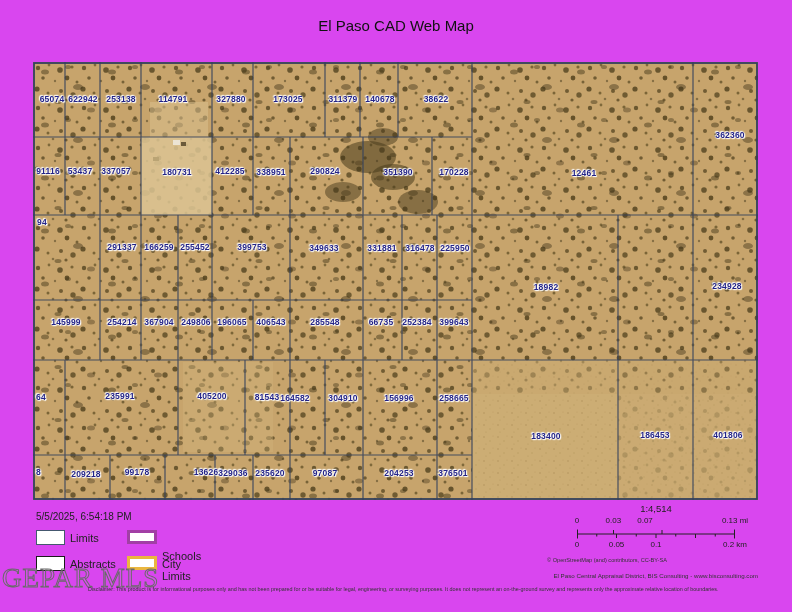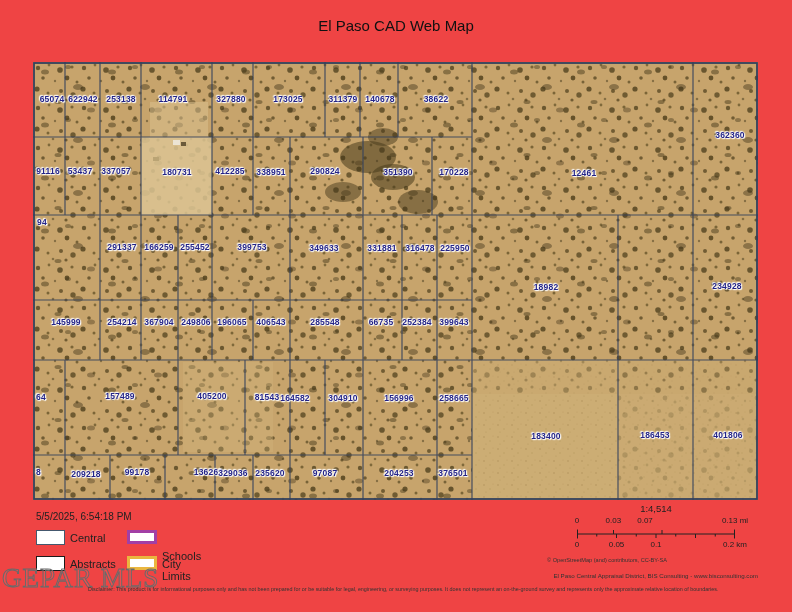--- a/index.html
+++ b/index.html
@@ -1,16 +1,16 @@
 <!DOCTYPE html>
 <html><head>
 <meta charset="utf-8">
 <style>
   html,body{margin:0;padding:0;background:#fff;}
-  .page{position:relative;width:792px;height:612px;background:#ef4444;overflow:hidden;
+  .page{position:relative;width:792px;height:612px;background:#d946ef;overflow:hidden;
         font-family:"Liberation Sans",sans-serif;color:#111;}
   .title{position:absolute;top:17px;left:0;width:100%;text-align:center;
          font-size:15px;color:#111;}
   
   .map{position:absolute;left:33px;top:62px;width:725px;height:438px;}
   .map svg{position:absolute;left:0;top:0;}
   .label-layer{position:absolute;left:0;top:0;width:100%;height:100%;overflow:hidden;}
   .plabel{position:absolute;transform:translate(-50%,-50%);font-size:8.5px;font-weight:bold;
           letter-spacing:.2px;color:#232387;white-space:nowrap;
           text-shadow:0 0 2px #fff,0 0 2px #fff,0 0 1px #fff,1px 1px 1px #fff,-1px -1px 1px #fff;}
@@ -143,21 +143,21 @@
         <span class="plabel" style="left: 89px; top: 260px; color: rgb(35, 35, 135);">254214</span>
         <span class="plabel" style="left: 126px; top: 260px; color: rgb(35, 35, 135);">367904</span>
         <span class="plabel" style="left: 163px; top: 260px; color: rgb(35, 35, 135);">249806</span>
         <span class="plabel" style="left: 199px; top: 260px; color: rgb(35, 35, 135);">196065</span>
         <span class="plabel" style="left: 238px; top: 260px; color: rgb(35, 35, 135);">406543</span>
         <span class="plabel" style="left: 292px; top: 260px; color: rgb(35, 35, 135);">285548</span>
         <span class="plabel" style="left: 348px; top: 260px; color: rgb(35, 35, 135);">66735</span>
         <span class="plabel" style="left: 384px; top: 260px; color: rgb(35, 35, 135);">252384</span>
         <span class="plabel" style="left: 421px; top: 260px; color: rgb(35, 35, 135);">399643</span>
         <span class="plabel" style="left: 3px; top: 335px; color: rgb(35, 35, 135); transform: translate(0px, -50%);">64</span>
-        <span class="plabel" style="left: 87px; top: 334px; color: rgb(35, 35, 135);">157489</span>
+        <span class="plabel" style="left: 87px; top: 334px; color: rgb(35, 35, 135);">235991</span>
         <span class="plabel" style="left: 179px; top: 334px; color: rgb(35, 35, 135);">405200</span>
         <span class="plabel" style="left: 234px; top: 335px; color: rgb(35, 35, 135);">81543</span>
         <span class="plabel" style="left: 262px; top: 336px; color: rgb(35, 35, 135);">164582</span>
         <span class="plabel" style="left: 310px; top: 336px; color: rgb(35, 35, 135);">304910</span>
         <span class="plabel" style="left: 366px; top: 336px; color: rgb(35, 35, 135);">156996</span>
         <span class="plabel" style="left: 421px; top: 336px; color: rgb(35, 35, 135);">258665</span>
         <span class="plabel" style="left: 513px; top: 374px; color: rgb(35, 35, 135);">183400</span>
         <span class="plabel" style="left: 622px; top: 373px; color: rgb(35, 35, 135);">186453</span>
         <span class="plabel" style="left: 695px; top: 373px; color: rgb(35, 35, 135);">401806</span>
         <span class="plabel" style="left: 3px; top: 410px; color: rgb(35, 35, 135); transform: translate(0px, -50%);">8</span>
@@ -169,21 +169,21 @@
         <span class="plabel" style="left: 292px; top: 411px; color: rgb(35, 35, 135);">97087</span>
         <span class="plabel" style="left: 366px; top: 411px; color: rgb(35, 35, 135);">204253</span>
         <span class="plabel" style="left: 420px; top: 411px; color: rgb(35, 35, 135);">376501</span>
       </div>
   </div>
 
   <div class="timestamp">5/5/2025, 6:54:18 PM</div>
 
   <div class="legend-item">
     <span class="swatch" style="left: 36px; top: 530px; width: 29px; height: 15px; border: 1.5px solid rgb(68, 88, 110);"></span>
-    <span class="legend-label" style="left:70px;top:532px;">Central</span>
+    <span class="legend-label" style="left:70px;top:532px;">Limits</span>
   </div>
   <div class="legend-item">
     <span class="swatch" style="left: 127px; top: 530px; width: 30px; height: 14px; border: 3px solid rgb(162, 63, 165);"></span>
     <span class="legend-label" style="left:162px;top:532px;margin-top:18px;">Schools</span>
   </div>
   <div class="legend-item">
     <span class="swatch" style="left: 36px; top: 556px; width: 29px; height: 15px; border: 1.5px solid rgb(26, 26, 26);"></span>
     <span class="legend-label" style="left:70px;top:558px;">Abstracts</span>
   </div>
   <div class="legend-item">

